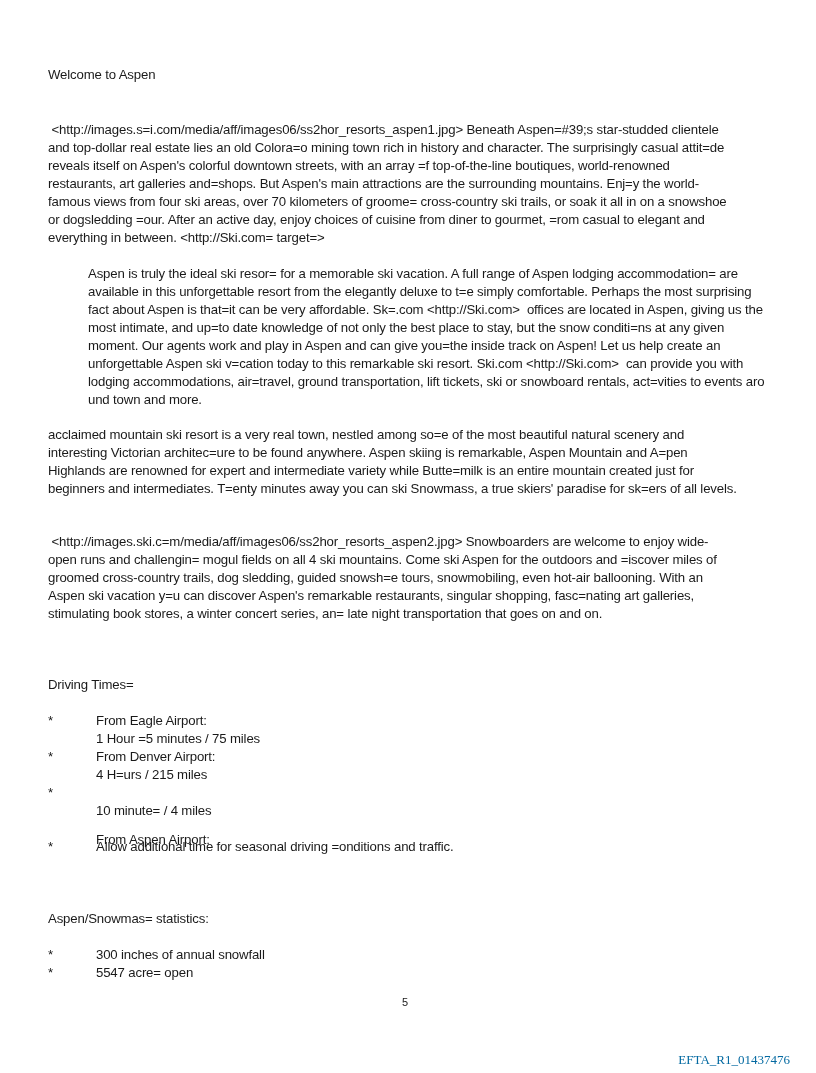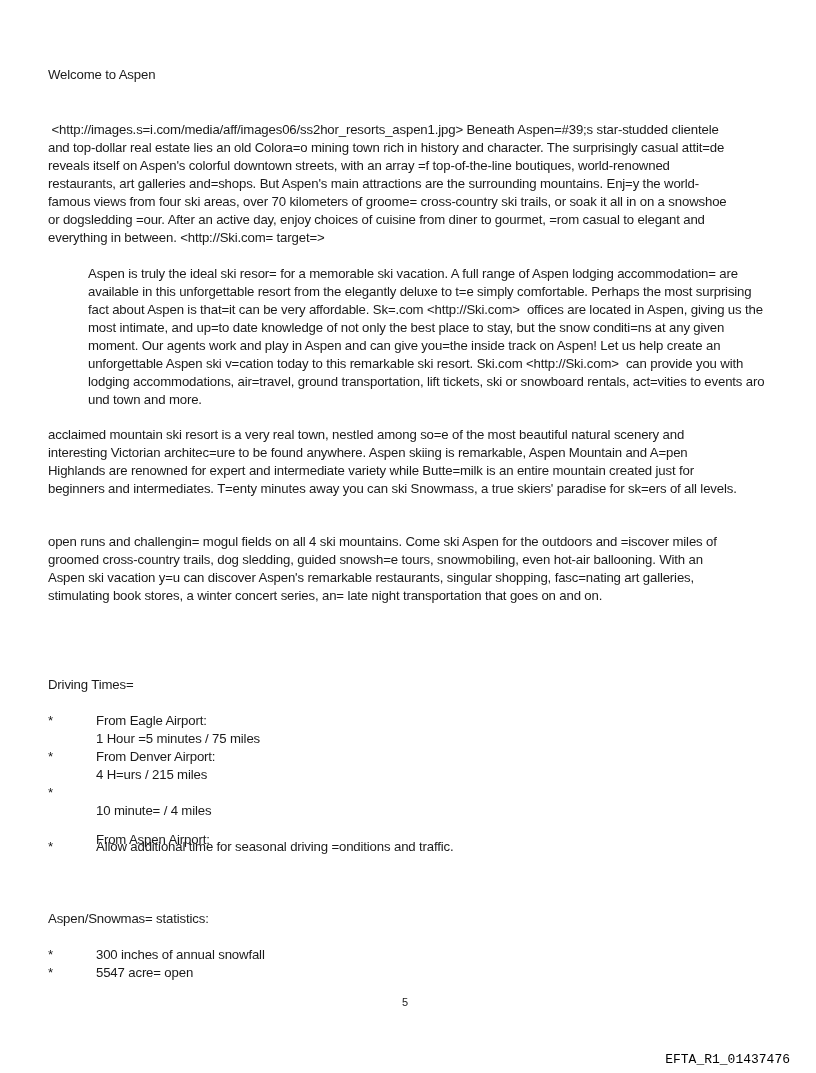--- a/index.html
+++ b/index.html
@@ -57,24 +57,24 @@
       position: absolute;
       top: 995px;
       left: 402px;
       font-size: 11px;
       line-height: 14px;
     }
     .doc-id {
       position: absolute;
       top: 1052px;
       right: 26px;
-      font-family: Liberation Mono, monospace;
+      font-family: Liberation Serif, serif;
       font-size: 13px;
       line-height: 16px;
-      color: #000000;
+      color: #0369a1;
     }
   </style>
 </head>
 <body>
 
 <div class="page">
 
   <div class="line title">Welcome to Aspen</div>
 
   <div class="para" style="top:121px;">
@@ -99,20 +99,21 @@
   </div>
 
   <div class="para" style="top:426px;">
     <span class="l">acclaimed mountain ski resort is a very real town, nestled among so=e of the most beautiful natural scenery and</span>
     <span class="l">interesting Victorian architec=ure to be found anywhere. Aspen skiing is remarkable, Aspen Mountain and A=pen</span>
     <span class="l">Highlands are renowned for expert and intermediate variety while Butte=milk is an entire mountain created just for</span>
     <span class="l">beginners and intermediates. T=enty minutes away you can ski Snowmass, a true skiers' paradise for sk=ers of all levels.</span>
   </div>
 
   <div class="para" style="top:533px;">
+    <span class="l"> &lt;http://images.ski.c=m/media/aff/images06/ss2hor_resorts_aspen2.jpg&gt; Snowboarders are welcome to enjoy wide-</span>
     <span class="l">open runs and challengin= mogul fields on all 4 ski mountains. Come ski Aspen for the outdoors and =iscover miles of</span>
     <span class="l">groomed cross-country trails, dog sledding, guided snowsh=e tours, snowmobiling, even hot-air ballooning. With an</span>
     <span class="l">Aspen ski vacation y=u can discover Aspen's remarkable restaurants, singular shopping, fasc=nating art galleries,</span>
     <span class="l">stimulating book stores, a winter concert series, an= late night transportation that goes on and on.</span>
   </div>
 
   <div class="line" style="top:676px;">Driving Times=</div>
 
   <div>
     <span class="bullet-star" style="top:712px;">*</span>

